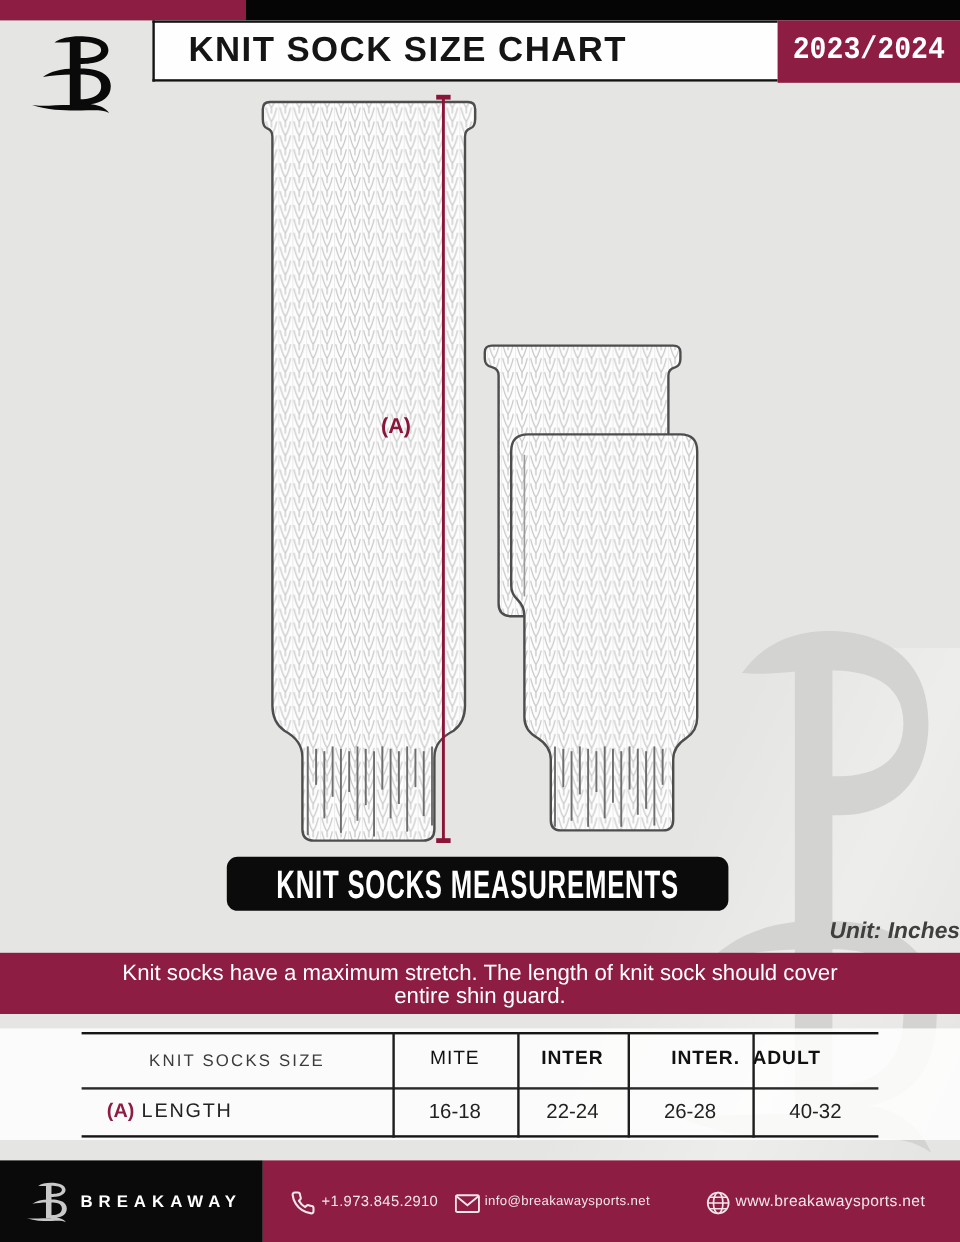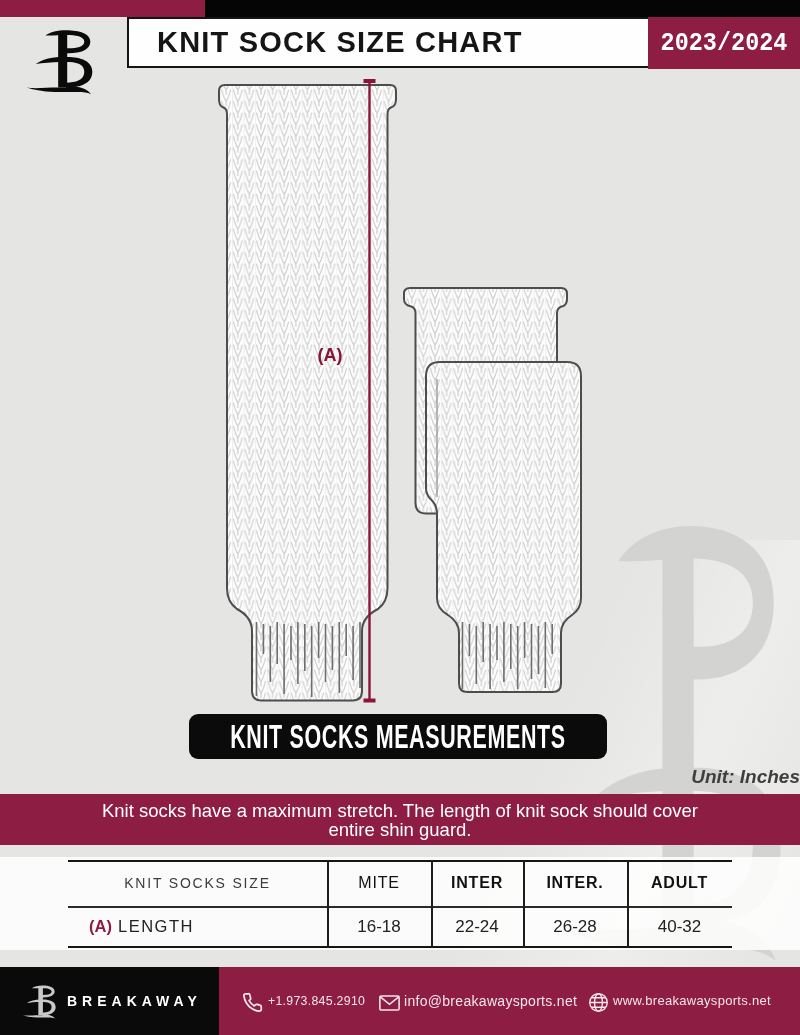--- a/index.html
+++ b/index.html
@@ -127,23 +127,23 @@
 <div class="abs" style="left:523px;top:859.5px;width:1.6px;height:88px;background:#1d1d1d;"></div>
 
 <div class="abs" style="left:627px;top:859.5px;width:1.6px;height:88px;background:#1d1d1d;"></div>
 
 <div class="abs" style="left:68px;top:860px;width:259px;height:46px;line-height:46px;text-align:center;font-size:14px;letter-spacing:1.8px;color:#3c3c3c;">KNIT SOCKS SIZE</div>
 
 <div class="abs" style="left:327px;top:860px;width:104px;height:56px;line-height:46px;text-align:center;font-size:16px;font-weight:normal;letter-spacing:0.8px;color:#111;">MITE</div>
 
 <div class="abs" style="left:431px;top:860px;width:92px;height:46px;line-height:46px;text-align:center;font-size:16px;font-weight:bold;letter-spacing:0.8px;color:#111;">INTER</div>
 
-<div class="abs" style="left:523px;top:860px;width:104px;height:46px;line-height:46px;text-align:center;font-size:16px;font-weight:bold;letter-spacing:0.8px;color:#111;">INTER.</div>
+<div class="abs" style="left:536px;top:860px;width:104px;height:46px;line-height:46px;text-align:center;font-size:16px;font-weight:bold;letter-spacing:0.8px;color:#111;">INTER.</div>
 
-<div class="abs" style="left:627px;top:860px;width:105px;height:46px;line-height:46px;text-align:center;font-size:16px;font-weight:bold;letter-spacing:0.8px;color:#111;">ADULT</div>
+<div class="abs" style="left:627px;top:860px;width:105px;height:46px;line-height:46px;text-align:left;font-size:16px;font-weight:bold;letter-spacing:0.8px;color:#111;">ADULT</div>
 
 <div class="abs" style="left:89px;top:907px;width:300px;height:39px;line-height:39px;font-size:16.5px;color:#222;"><span style="color:#8d1d42;font-weight:bold;">(A)</span><span style="letter-spacing:1.5px;"> LENGTH</span></div>
 
 <div class="abs" style="left:327px;top:907px;width:104px;height:39px;line-height:39px;text-align:center;font-size:17px;color:#222;">16-18</div>
 
 <div class="abs" style="left:431px;top:907px;width:92px;height:39px;line-height:39px;text-align:center;font-size:17px;color:#222;">22-24</div>
 
 <div class="abs" style="left:523px;top:907px;width:104px;height:39px;line-height:39px;text-align:center;font-size:17px;color:#222;">26-28</div>
 
 <div class="abs" style="left:627px;top:907px;width:105px;height:39px;line-height:39px;text-align:center;font-size:17px;color:#222;">40-32</div>
@@ -164,21 +164,21 @@
     <path d="M22 16.92v3a2 2 0 0 1-2.18 2 19.79 19.79 0 0 1-8.63-3.07 19.5 19.5 0 0 1-6-6 19.79 19.79 0 0 1-3.07-8.67A2 2 0 0 1 4.11 2h3a2 2 0 0 1 2 1.72 12.84 12.84 0 0 0 .7 2.81 2 2 0 0 1-.45 2.11L8.09 9.91a16 16 0 0 0 6 6l1.27-1.27a2 2 0 0 1 2.11-.45 12.84 12.84 0 0 0 2.81.7A2 2 0 0 1 22 16.92z"></path>
   </svg>
 
 <div class="abs" style="left:268px;top:967px;height:68px;line-height:68px;font-size:12.3px;letter-spacing:0.3px;color:#f2e6ea;">+1.973.845.2910</div>
 
 <svg class="abs" style="left:379px;top:995px;" width="21" height="16" viewBox="0 0 24 18" fill="none" stroke="#f2e6ea" stroke-width="1.8">
     <rect x="1" y="1" width="22" height="16" rx="1.5"></rect>
     <path d="M1.5,2 L12,10.5 L22.5,2"></path>
   </svg>
 
-<div class="abs" style="left:404px;top:967px;height:48px;line-height:68px;font-size:14px;letter-spacing:0.3px;color:#f2e6ea;">info@breakawaysports.net</div>
+<div class="abs" style="left:404px;top:967px;height:48px;line-height:68px;font-size:11px;letter-spacing:0.3px;color:#f2e6ea;">info@breakawaysports.net</div>
 
 <svg class="abs" style="left:588px;top:992px;" width="21" height="21" viewBox="0 0 24 24" fill="none" stroke="#f2e6ea" stroke-width="1.6">
     <circle cx="12" cy="12" r="10"></circle>
     <ellipse cx="12" cy="12" rx="4.5" ry="10"></ellipse>
     <path d="M2,12 L22,12 M3.5,6.5 L20.5,6.5 M3.5,17.5 L20.5,17.5"></path>
   </svg>
 
 <div class="abs" style="left:613px;top:967px;height:68px;line-height:68px;font-size:13px;letter-spacing:0.3px;color:#f2e6ea;">www.breakawaysports.net</div>
 
 </body></html>

